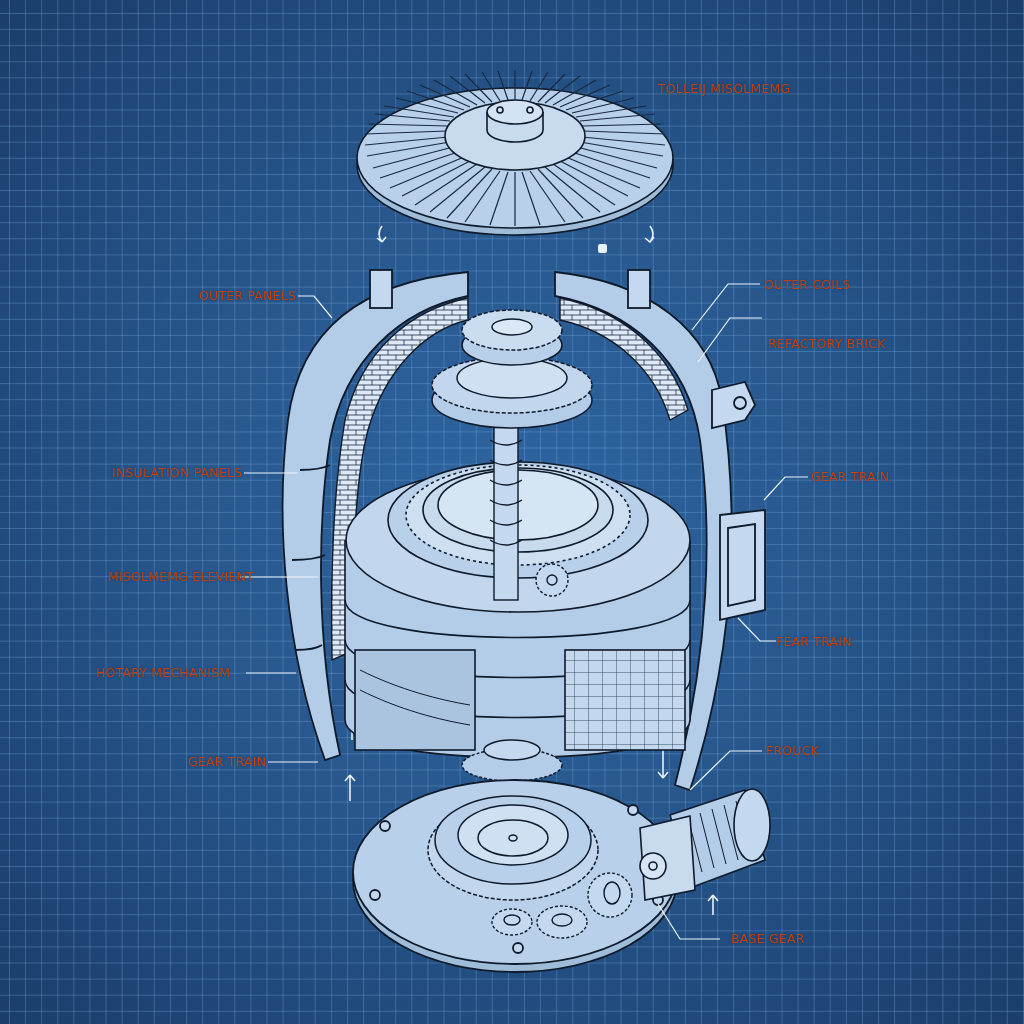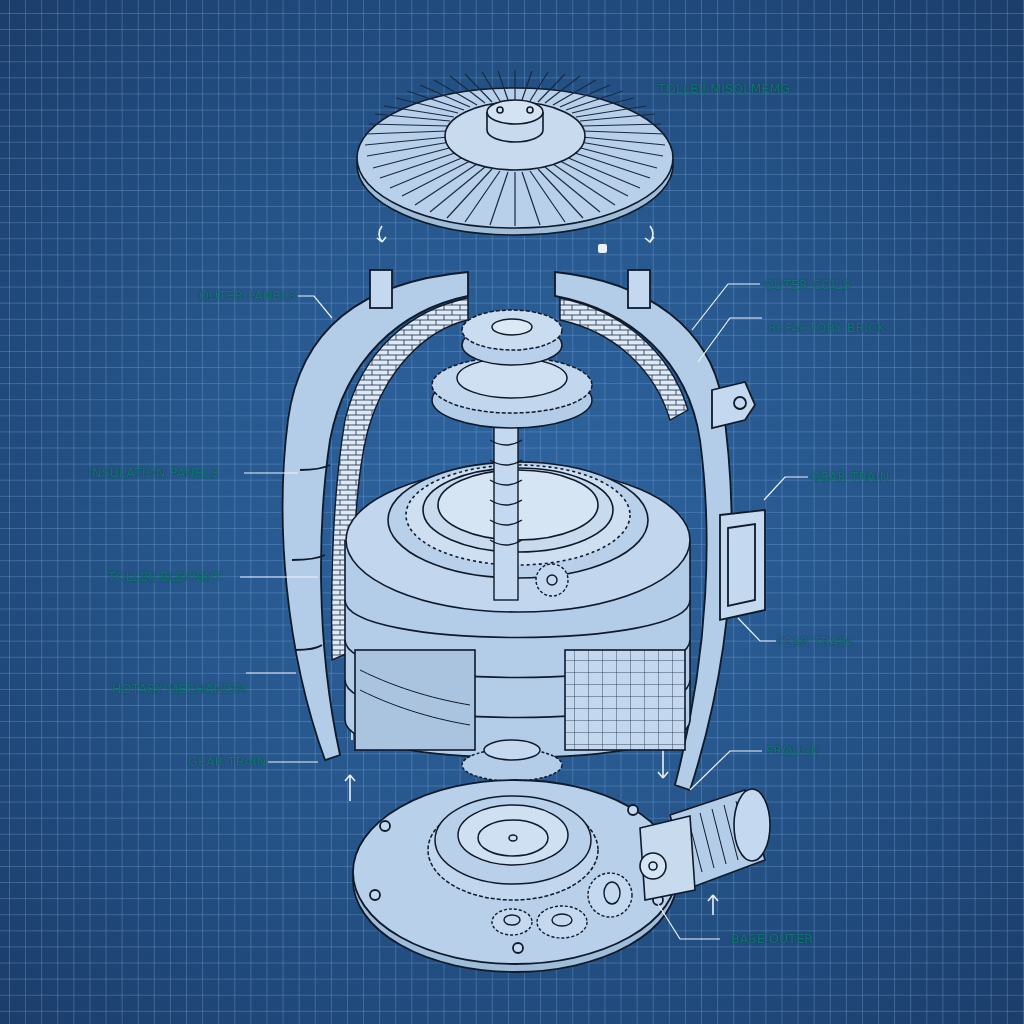--- a/index.html
+++ b/index.html
@@ -5,21 +5,21 @@
   html,body{margin:0;padding:0;}
   body{width:1024px;height:1024px;overflow:hidden;position:relative;
     background:radial-gradient(ellipse at 50% 50%, #2f65a0 0%, #27578d 45%, #1f4677 80%, #1b3d6a 100%);
     font-family:"DejaVu Sans", sans-serif;}
   .grid{position:absolute;inset:0;
     background-image:
       linear-gradient(to right, rgba(120,170,220,0.35) 1px, transparent 1px),
       linear-gradient(to bottom, rgba(120,170,220,0.35) 1px, transparent 1px);
     background-size:16.1px 16.1px;background-position:9px 13px;}
   svg.drawing{position:absolute;left:0;top:0;}
-  .lbl{position:absolute;color:#0f766e;font-size:12.5px;letter-spacing:0.2px;white-space:nowrap;
+  .lbl{position:absolute;color:#c2410c;font-size:12.5px;letter-spacing:0.2px;white-space:nowrap;
     text-shadow:0 0 2px rgba(0,0,0,0.35);}
 </style>
 </head>
 <body>
 
 <div class="grid"></div>
 
 <svg class="drawing" width="1024" height="1024" viewBox="0 0 1024 1024">
   <defs>
     <pattern id="brick" width="16" height="10" patternUnits="userSpaceOnUse">
@@ -165,23 +165,23 @@
     <path d="M808 477 L 785 477 L 764 500"></path>
     <path d="M776 641 L 760 641 L 738 618"></path>
     <path d="M762 751 L 730 751 L 690 790"></path>
     <path d="M720 939 L 680 939 L 658 904"></path>
   </g>
 </svg>
 
 <div class="lbl" style="left:658px;top:81px;">TOLLEIJ MISOLMEMG</div>
 
 <div class="lbl" style="left:199px;top:288px;">OUTER PANELS</div>
-<div class="lbl" style="left:88px;top:465px;">INSULATION PANELS</div>
-<div class="lbl" style="left:108px;top:569px;">TOLLEIJ ELEVIENT</div>
-<div class="lbl" style="left:112px;top:665px;margin-top:16px;">HOTARY MECHANISM</div>
+<div class="lbl" style="left:112px;top:465px;">INSULATION PANELS</div>
+<div class="lbl" style="left:108px;top:569px;">MISOLMEMG ELEVIENT</div>
+<div class="lbl" style="left:96px;top:665px;">HOTARY MECHANISM</div>
 <div class="lbl" style="left:188px;top:754px;">GEAR TRAIN</div>
 
 <div class="lbl" style="left:764px;top:277px;">OUTER COILS</div>
-<div class="lbl" style="left:768px;top:320px;">REFACTORY BRICK</div>
+<div class="lbl" style="left:768px;top:336px;">REFACTORY BRICK</div>
 <div class="lbl" style="left:811px;top:469px;">GEAR TRAIN</div>
 <div class="lbl" style="left:776px;top:634px;">FEAR TRAIN</div>
 <div class="lbl" style="left:766px;top:743px;text-align:right;">FROUCK</div>
-<div class="lbl" style="left:731px;top:931px;">BASE OUTER</div>
+<div class="lbl" style="left:731px;top:931px;">BASE GEAR</div>
 
 </body></html>

